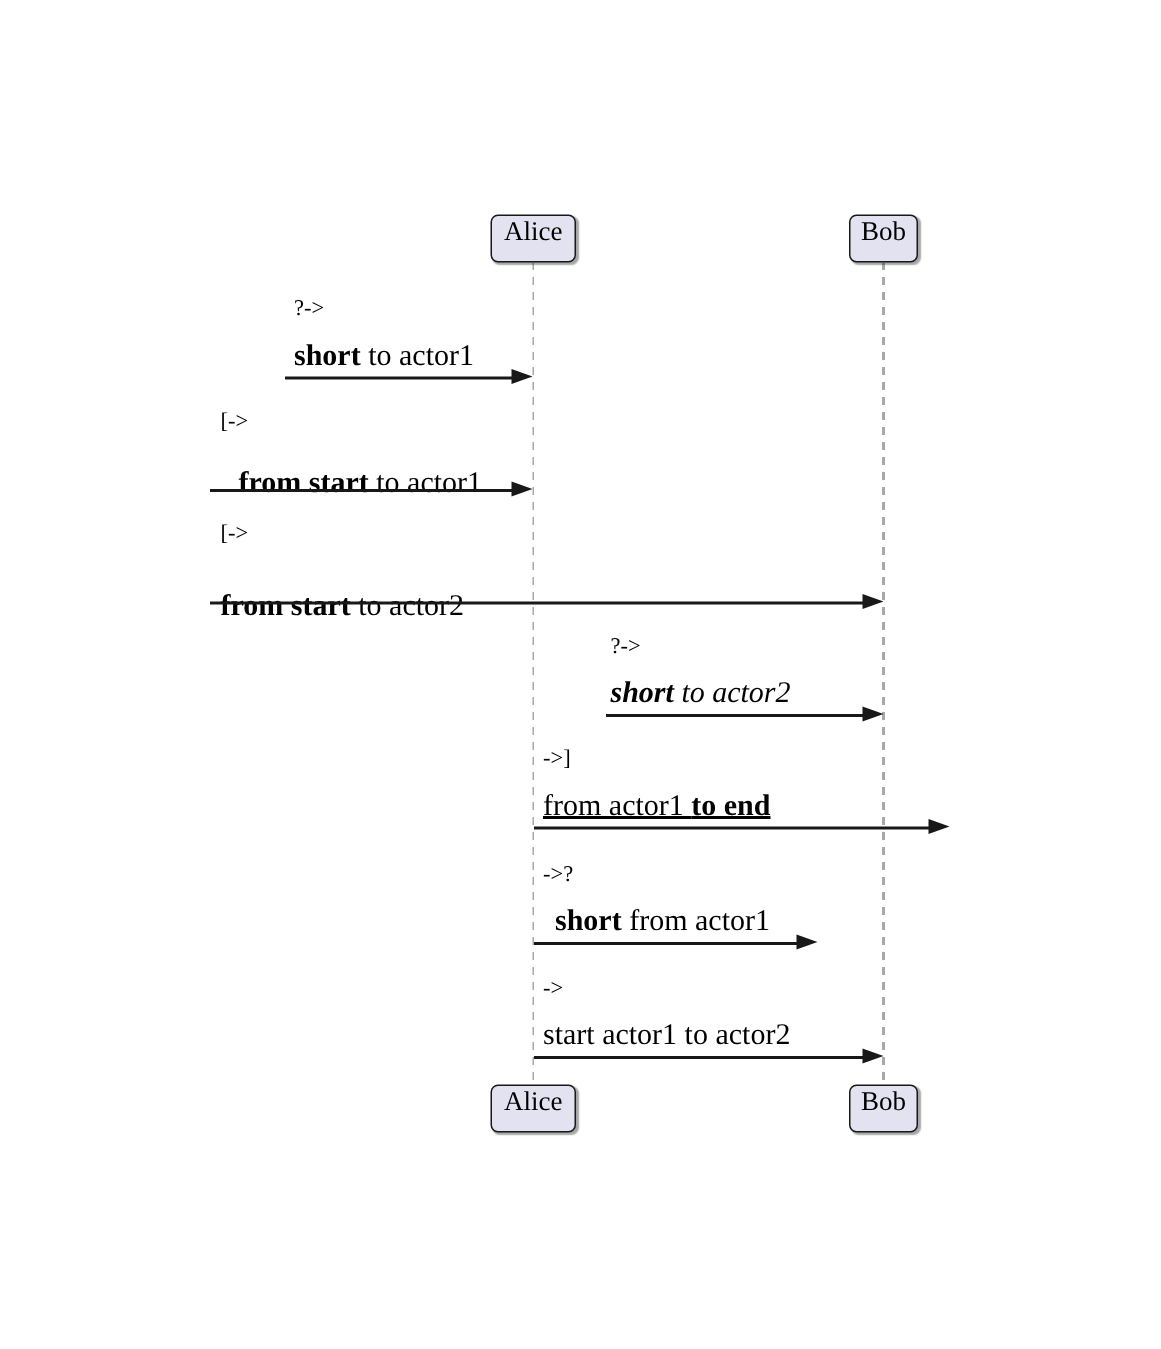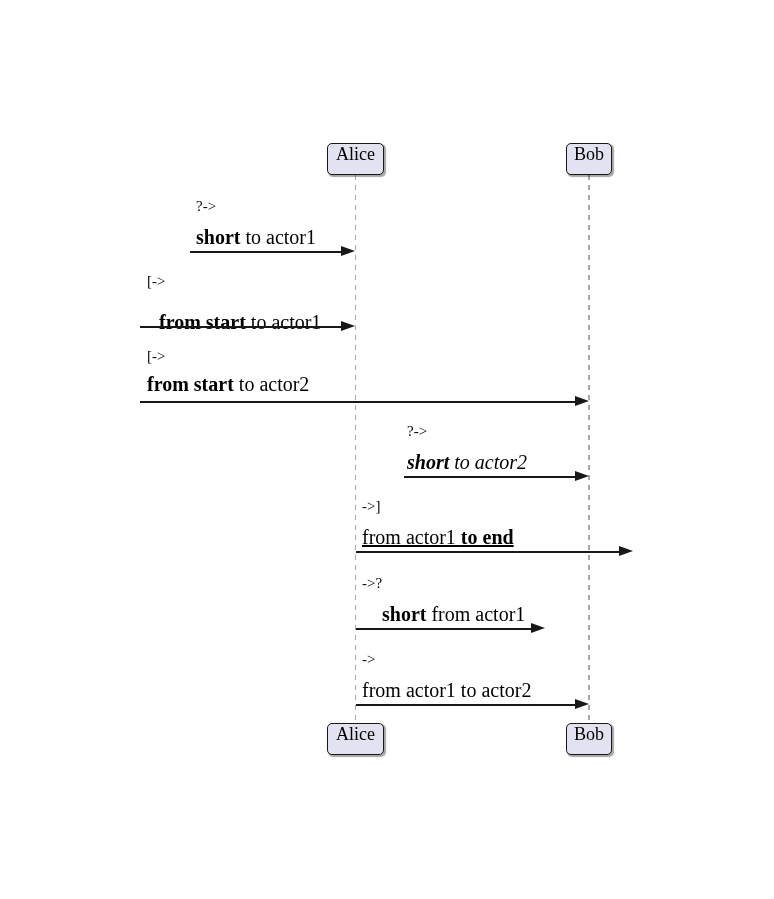--- a/index.html
+++ b/index.html
@@ -67,33 +67,33 @@
   <div id="messages">
       <div class="msg-op" style="left: 196px; top: 199px;">?-&gt;</div>
       <div class="msg-label" style="left: 196px; top: 227px;"><b>short</b><span> to actor1</span></div>
       <div class="arrow-line" style="left: 190px; top: 251.3px; width: 155px; background: rgb(24, 24, 24);"></div>
       <div class="arrow-head" style="left: 341px; top: 246.3px; border-left-color: rgb(24, 24, 24);"></div>
       <div class="msg-op" style="left: 147px; top: 274px;">[-&gt;</div>
       <div class="msg-label" style="left: 147px; top: 312px; margin-left: 12px;"><b>from start</b><span> to actor1</span></div>
       <div class="arrow-line" style="left: 140px; top: 326.3px; width: 205px; background: rgb(24, 24, 24);"></div>
       <div class="arrow-head" style="left: 341px; top: 321.3px; border-left-color: rgb(24, 24, 24);"></div>
       <div class="msg-op" style="left: 147px; top: 349px;">[-&gt;</div>
-      <div class="msg-label" style="left: 147px; top: 374px;"><b>from start</b><span> to actor2</span></div>
+      <div class="msg-label" style="left: 147px; top: 394px;"><b>from start</b><span> to actor2</span></div>
       <div class="arrow-line" style="left: 140px; top: 401.3px; width: 439px; background: rgb(24, 24, 24);"></div>
       <div class="arrow-head" style="left: 575px; top: 396.3px; border-left-color: rgb(24, 24, 24);"></div>
       <div class="msg-op" style="left: 407px; top: 424px;">?-&gt;</div>
       <div class="msg-label" style="left: 407px; top: 452px; font-style: italic;"><b>short</b><span> to actor2</span></div>
       <div class="arrow-line" style="left: 404px; top: 476.3px; width: 175px; background: rgb(24, 24, 24);"></div>
       <div class="arrow-head" style="left: 575px; top: 471.3px; border-left-color: rgb(24, 24, 24);"></div>
       <div class="msg-op" style="left: 362px; top: 499px;">-&gt;]</div>
       <div class="msg-label" style="left: 362px; top: 527px; text-decoration: underline;"><span>from actor1 </span><b>to end</b></div>
       <div class="arrow-line" style="left: 356px; top: 551.3px; width: 267px; background: rgb(24, 24, 24);"></div>
       <div class="arrow-head" style="left: 619px; top: 546.3px; border-left-color: rgb(24, 24, 24);"></div>
       <div class="msg-op" style="left: 362px; top: 576px;">-&gt;?</div>
-      <div class="msg-label" style="left: 382px; top: 604px;"><b>short</b><span> from actor1</span></div>
+      <div class="msg-label" style="left: 370px; top: 604px;"><b>short</b><span> from actor1</span></div>
       <div class="arrow-line" style="left: 356px; top: 628.3px; width: 179px; background: rgb(24, 24, 24);"></div>
       <div class="arrow-head" style="left: 531px; top: 623.3px; border-left-color: rgb(24, 24, 24);"></div>
       <div class="msg-op" style="left: 362px; top: 652px;">-&gt;</div>
-      <div class="msg-label" style="left: 362px; top: 680px;"><span>from actor1 to actor2</span></div>
+      <div class="msg-label" style="left: 362px; top: 680px;"><span>start actor1 to actor2</span></div>
       <div class="arrow-line" style="left: 356px; top: 704.3px; width: 223px; background: rgb(24, 24, 24);"></div>
       <div class="arrow-head" style="left: 575px; top: 699.3px; border-left-color: rgb(24, 24, 24);"></div>
     </div>
 </div>
 
 </body></html>

